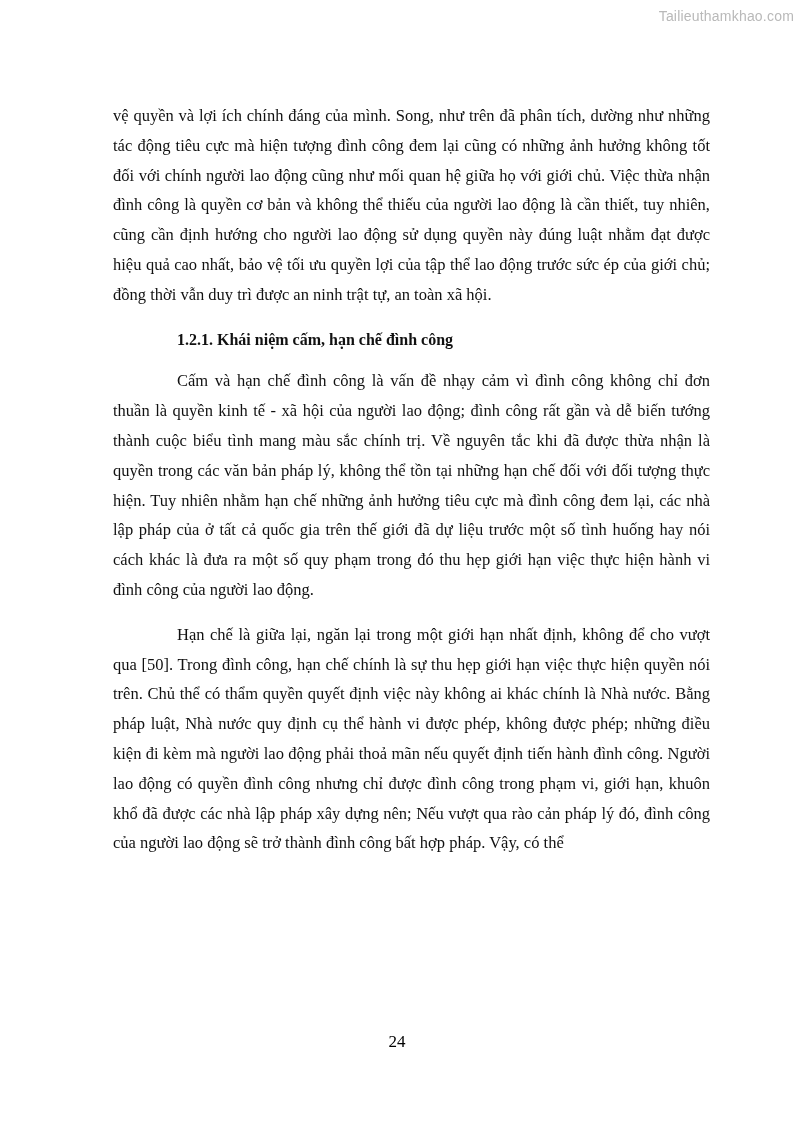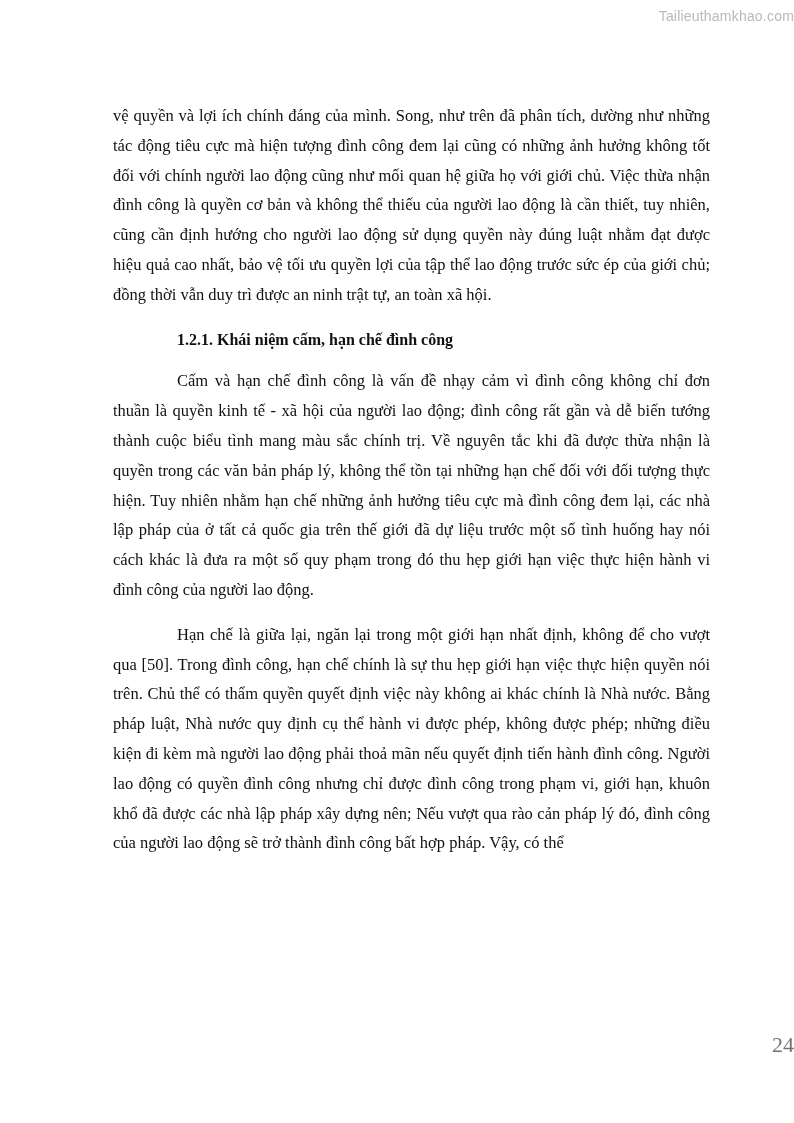--- a/index.html
+++ b/index.html
@@ -58,23 +58,23 @@
     margin: 0 0 12px 0;
     text-indent: 64px;
     line-height: 29.8px;
     text-align: left;
   }
   .page-number {
     position: absolute;
     top: 1032px;
     left: 0;
     width: 100%;
-    text-align: right;
-    font-size: 22px;
-    color: #737373;
+    text-align: center;
+    font-size: 17px;
+    color: #000000;
   }
 </style>
 </head>
 <body>
 
 <div class="page">
 
   <div class="watermark">Tailieuthamkhao.com</div>
 
   <div class="content">

